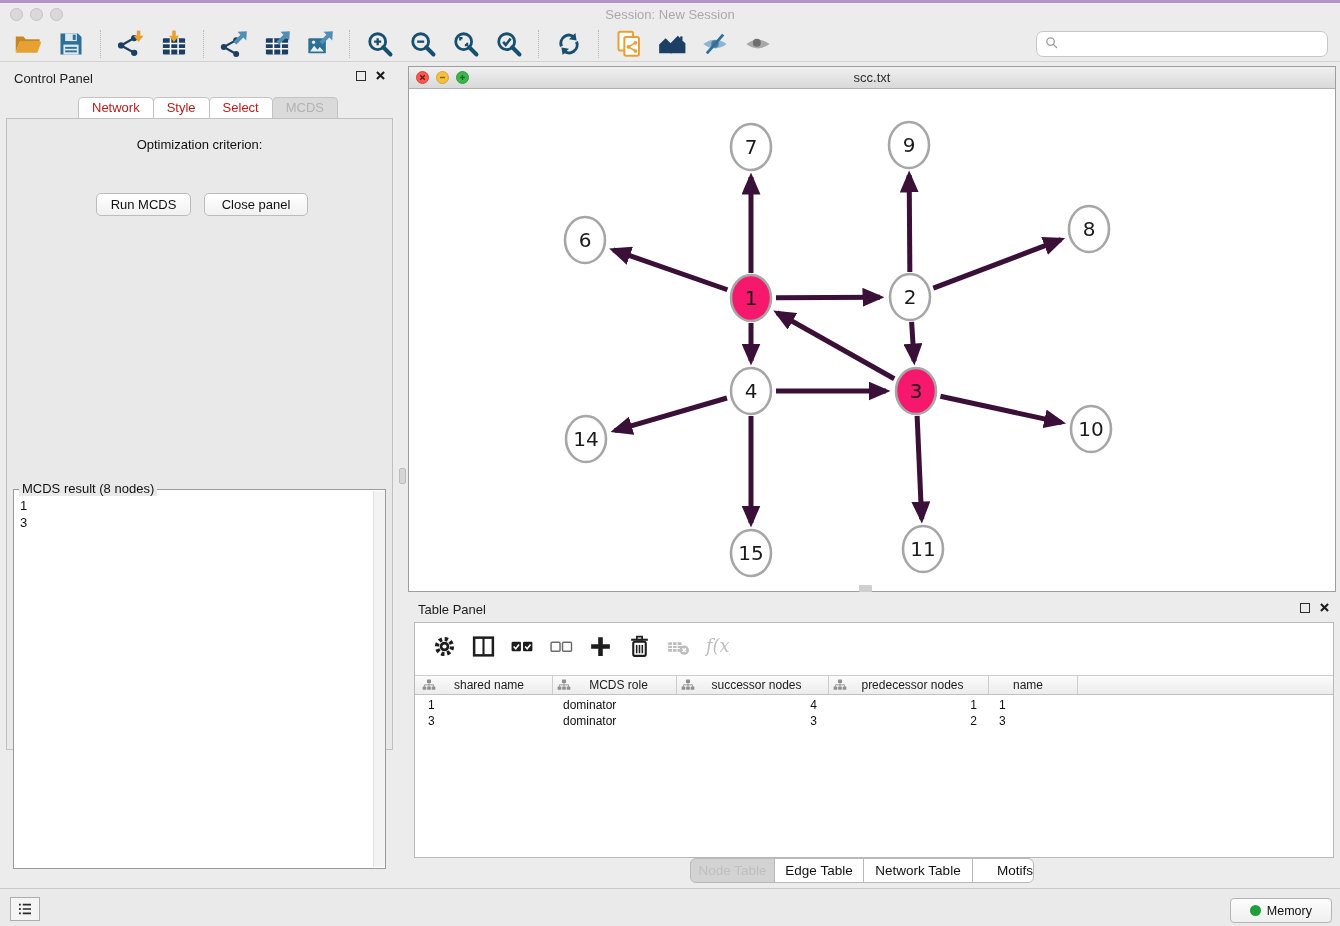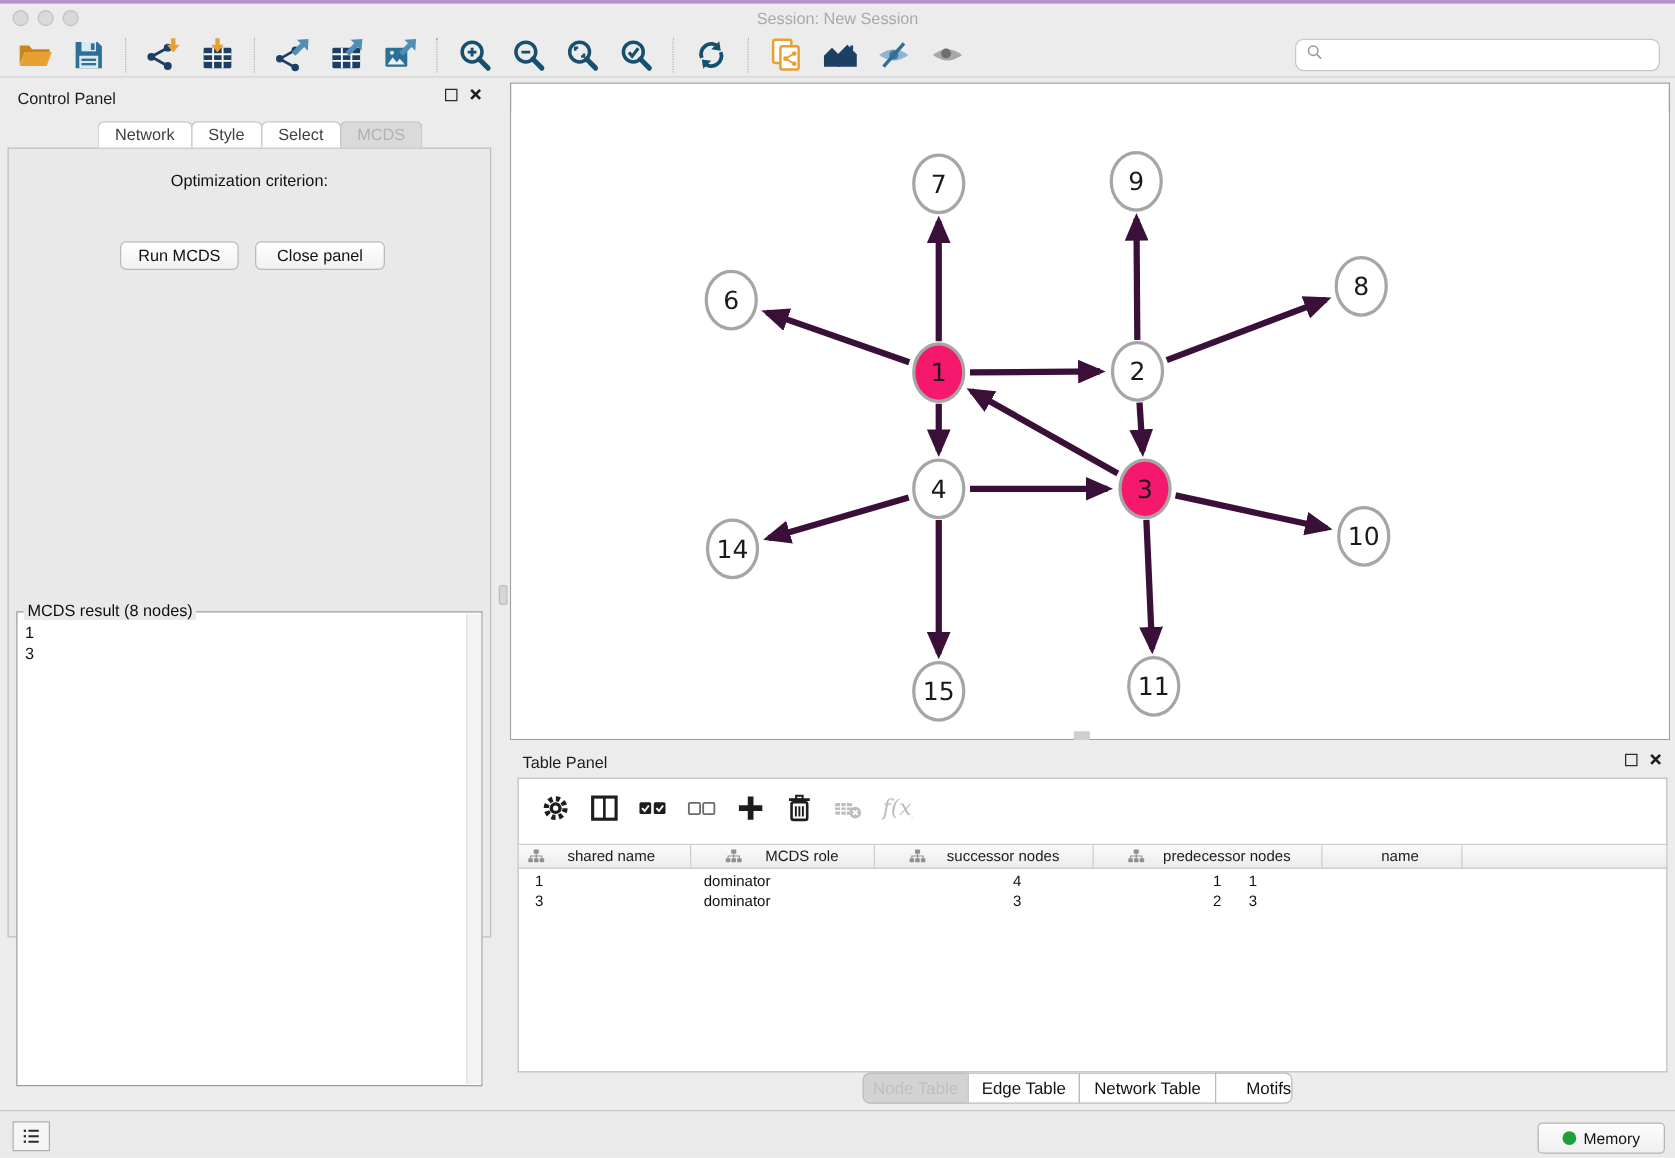--- a/index.html
+++ b/index.html
@@ -33,21 +33,21 @@
 
   
   .cp-header { left:0; top:66px; width:400px; height:26px; }
   .panel-title { font-size:13px; color:#1c1c1c; }
   .panel-header-icons { position:absolute; right:14px; top:4px; display:flex; gap:9px; align-items:center; }
   .float-icon { width:10px; height:10px; border:1.5px solid #2b2b2b; display:inline-block; }
   .close-icon svg { width:11px; height:11px; display:block; }
 
   .cp-tabs { left:78px; top:97px; display:flex; }
   .cp-tab { height:21px; padding:0 13px; background:#fff; border:1px solid #c3c3c3; border-bottom:none;
-            border-radius:5px 5px 0 0; font-size:13px; line-height:20px; color:#404040; margin-right:-1px; position:relative; z-index:2;}
+            border-radius:5px 5px 0 0; font-size:13px; line-height:20px; color:#b91c1c; margin-right:-1px; position:relative; z-index:2;}
   .cp-tab.selected { background:#dadada; color:#b2b2b2; z-index:1; }
 
   .cp-body { left:6px; top:118px; width:387px; height:632px; background:#e9e9e9; border:1px solid #c0c0c0; }
   .opt-label { position:absolute; top:18px; left:0; width:100%; text-align:center; font-size:13px; color:#101010; }
   .dropdown { position:absolute; left:39px; top:41px; width:310px; height:23px; background:#fff;
               border:1px solid #b3b3b3; border-radius:4px; display:flex; align-items:center; padding-left:9px; font-size:13px; color:#101010; }
   .dd-stepper { position:absolute; right:7px; top:3px; display:flex; flex-direction:column; gap:2px; align-items:center; }
   .dd-stepper i { display:block; width:0; height:0; border-left:4px solid transparent; border-right:4px solid transparent; }
   .dd-stepper .up { border-bottom:5px solid #3a3a3a; }
   .dd-stepper .down { border-top:5px solid #3a3a3a; }
@@ -311,20 +311,40 @@
         <div>1</div>
         <div>3</div>
       </div>
     <div class="result-scroll"></div>
   </div>
 </div>
 
 <div class="abs v-splitter-handle"></div>
 
 <div class="abs net-window">
+  <div class="net-titlebar">
+    <div class="traffic mac" id="net-traffic">
+        <span class="light red">
+          <svg viewBox="0 0 8 8">
+            <path d="M1.4 1.4 L6.6 6.6 M6.6 1.4 L1.4 6.6" stroke="#7c1511" stroke-width="1.6"></path>
+          </svg>
+        </span>
+        <span class="light yellow">
+          <svg viewBox="0 0 8 8">
+            <path d="M1.2 4 H6.8" stroke="#8a6414" stroke-width="1.7"></path>
+          </svg>
+        </span>
+        <span class="light green">
+          <svg viewBox="0 0 8 8">
+            <path d="M4 1.2 V6.8 M1.2 4 H6.8" stroke="#1e6b28" stroke-width="1.6"></path>
+          </svg>
+        </span>
+      </div>
+    <div class="net-title">scc.txt</div>
+  </div>
   <div class="net-content">
     <svg id="graph-svg" viewBox="0 0 926 502">
         <defs>
           <marker id="arrow" markerUnits="strokeWidth" markerWidth="4.4" markerHeight="3.8" refX="3.5" refY="1.9" orient="auto">
             <path d="M0 0 L4.4 1.9 L0 3.8 Z" fill="#3a1038"></path>
           </marker>
         </defs>
         <line x1="342" y1="184" x2="342" y2="88" stroke="#3a1038" stroke-width="5" marker-end="url(#arrow)"></line>
         <line x1="318.39911144699016" y1="200.75390640918934" x2="204.3210662636118" y2="160.8953123089728" stroke="#3a1038" stroke-width="5" marker-end="url(#arrow)"></line>
         <line x1="366.99950557220126" y1="208.8427704052063" x2="471.00059331335854" y2="208.18867551375246" stroke="#3a1038" stroke-width="5" marker-end="url(#arrow)"></line>
@@ -453,21 +473,21 @@
           <circle cx="17.5" cy="15.5" r="4.5" fill="#bdbdbd"></circle>
           <path d="M15.8 13.8 l3.4 3.4 M19.2 13.8 l-3.4 3.4" stroke="#fff" stroke-width="1.4"></path>
         </svg>
       </div>
       <div class="tp-btn">
         <svg viewBox="0 0 24 24">
           <text x="1" y="17.5" font-size="17" font-style="italic" font-family="DejaVu Serif, serif" fill="#bdbdbd">f(x)</text>
         </svg>
       </div>
     </div>
-  <div class="tp-table-header" id="table-header" style="padding-left: 3px; gap: 23px;">
+  <div class="tp-table-header" id="table-header" style="padding-left: 3px;">
       <div class="th-cell" style="width: 135px;">
         <span class="tree"><svg viewBox="0 0 13 11">
             <g fill="#8f8f8f">
               <rect x="4.6" y="0.5" width="3.8" height="3.2" rx="0.5"></rect>
               <rect x="0.6" y="7" width="3.4" height="3" rx="0.5"></rect>
               <rect x="4.8" y="7" width="3.4" height="3" rx="0.5"></rect>
               <rect x="9" y="7" width="3.4" height="3" rx="0.5"></rect>
             </g>
             <path d="M6.5 3.7 V5.4 M2.3 7 V5.4 H10.7 V7 M6.5 5.4 V7" stroke="#8f8f8f" stroke-width="0.8" fill="none"></path>
           </svg></span>

